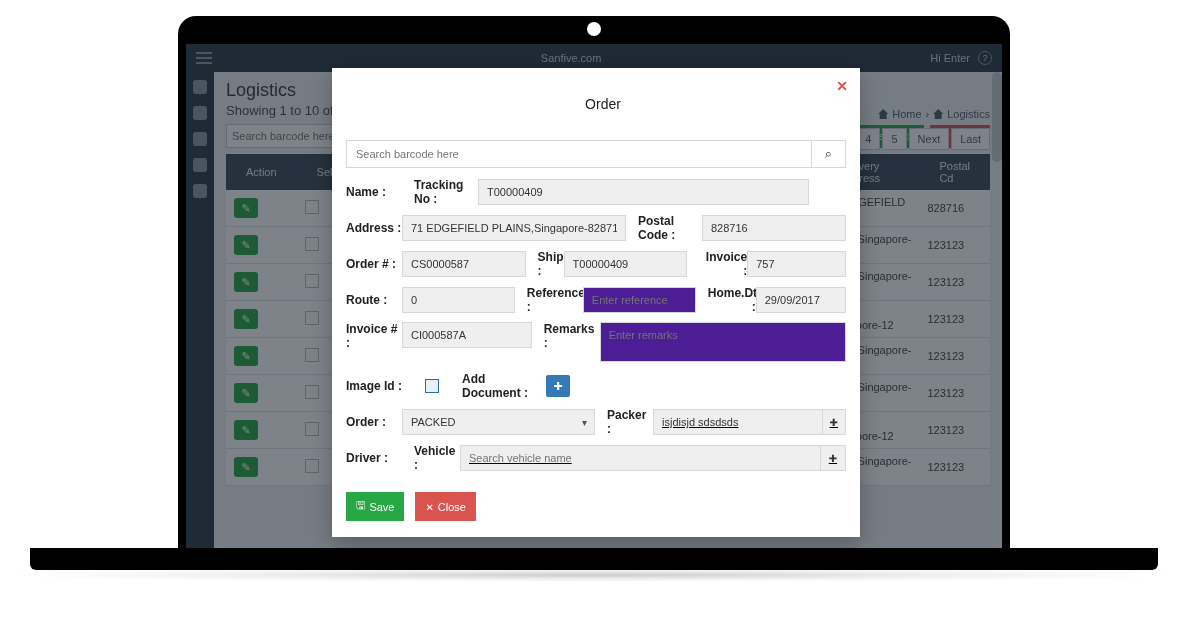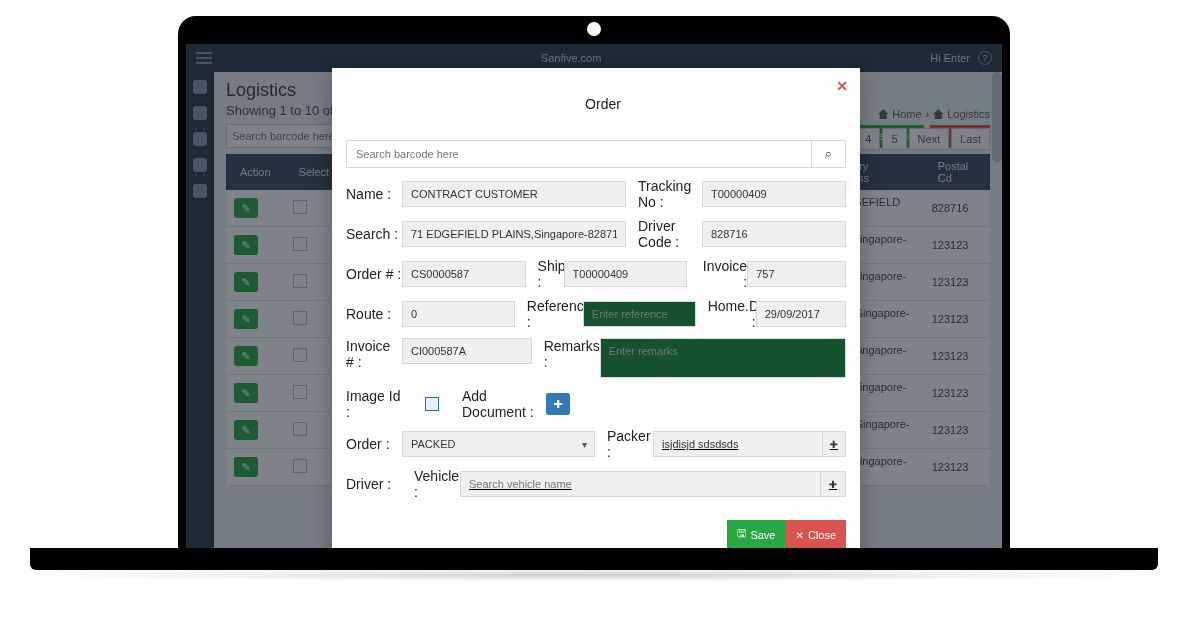--- a/index.html
+++ b/index.html
@@ -27,53 +27,53 @@
   .pager { position: absolute; right: 12px; top: 56px; display: flex; gap: 2px; }
   .pager span { padding: 4px 8px; background: #fff; border: 1px solid #ccc; font-size: 11px; color: #4f5b6b; }
   .toolbar { display: flex; gap: 6px; margin: 6px 0; align-items: center; }
   .toolbar input { flex: 0 0 170px; padding: 5px; border: 1px solid #ccc; font-size: 11px; }
   .btn { padding: 5px 10px; font-size: 11px; color: #fff; border: none; display: inline-flex; align-items: center; gap: 4px; }
   .btn-g { background: #28a745; }
   .btn-r { background: #d9534f; }
   .btn-b { background: #2b6cb0; }
   .spacer { flex: 1; }
   table.bg { width: 100%; border-collapse: collapse; font-size: 11px; color: #444; }
-  table.bg th { background: #3b4a5a; color: #e5e9ee; padding: 6px 14px; text-align: left; font-weight: normal; }
+  table.bg th { background: #3b4a5a; color: #e5e9ee; padding: 6px 20px; text-align: left; font-weight: normal; }
   table.bg td { padding: 6px 8px; border-bottom: 1px solid #e0e3e6; background: #fff; }
   .act { width: 24px; height: 20px; background: #28a745; border-radius: 3px; display: inline-flex; align-items: center; justify-content: center; color: #fff; font-size: 10px; }
   .chk { width: 14px; height: 14px; border: 1px solid #bbb; display: inline-block; }
   .pdf { width: 14px; height: 16px; border: 1px solid #c0392b; display: inline-block; background: #fdecea; }
 
   
   .dim { position: absolute; inset: 0; background: rgba(20,30,40,.55); }
 
   
   .modal { position: absolute; left: 146px; top: 24px; width: 528px; background: #fff; box-shadow: 0 6px 20px #0004; }
   .modal-hdr { position: relative; padding: 28px 0; text-align: center; font-size: 14px; color: #222; margin-left: 14px; }
   .modal-hdr .x { position: absolute; right: 12px; top: 10px; color: #d9534f; font-weight: bold; cursor: pointer; font-size: 14px; }
   .modal-body { padding: 0 14px 16px; }
   .searchbar { display: flex; margin-bottom: 10px; }
   .searchbar input { flex: 1; padding: 7px 9px; border: 1px solid #d5d8dc; font-size: 11px; color: #9aa1a9; }
   .searchbar .sicon { width: 34px; border: 1px solid #d5d8dc; border-left: 0; display: flex; align-items: center; justify-content: center; font-size: 13px; color: #333; cursor: pointer; }
 
   .row { display: flex; align-items: center; margin-bottom: 8px; font-size: 11px; }
-  .lbl { width: 56px; color: #222; font-weight: normal; font-size: 14px; }
+  .lbl { width: 56px; color: #222; font-weight: bold; font-size: 12px; }
   .lbl2 { width: 64px; }
   .lbl3 { width: 58px; }
   .fld { flex: 1; }
   .fld input, .fld textarea, .fld select { width: 100%; padding: 6px 8px; border: 1px solid #d5d8dc; background: #efefef; font-size: 11px; color: #333; }
-  .fld.white input, .fld.white textarea { background: #14532d; color: #9aa1a9; }
+  .fld.white input, .fld.white textarea { background: #4c1d95; color: #9aa1a9; }
   .fld textarea { height: 40px; resize: none; }
   .gap { width: 12px; }
   .addg { display: flex; text-decoration: underline; }
   .addg input { border-right: 0; }
   .addg .plus { width: 28px; border: 1px solid #d5d8dc; background: #efefef; display: flex; align-items: center; justify-content: center; cursor: pointer; }
   .imgico { width: 14px; height: 14px; border: 1px solid #2b6cb0; background: #e8f0fa; display: inline-block; vertical-align: middle; }
   .addbtn { width: 24px; height: 22px; background: #337ab7; color: #fff; display: inline-flex; align-items: center; justify-content: center; font-size: 12px; border-radius: 2px; cursor: pointer; }
-  .modal-foot { display: flex; justify-content: flex-end; gap: 0; padding-top: 12px; }
+  .modal-foot { display: flex; justify-content: flex-start; gap: 11px; padding-top: 12px; }
 
   .ico-save::before { content: "🖫"; font-size: 11px; }
   .ico-close::before { content: "✕"; font-size: 10px; }
   .ico-gen::before { content: "⟳"; font-size: 11px; }
   .ico-clr::before { content: "⟳"; font-size: 11px; }
   .ico-edit::before { content: "✎"; font-size: 11px; }
   .ico-q::before { content: "?"; }
   .ico-plus::before { content: "✚"; color: #333; font-size: 10px; }
   .ico-search::before { content: "⌕"; }
   .ico-plusw::before { content: "✚"; color: #fff; font-size: 11px; }
@@ -244,31 +244,30 @@
       </div>
       <div class="modal-body">
 
         <div class="searchbar">
           <input placeholder="Search barcode here" style="">
           <div class="sicon ico-search"></div>
         </div>
 
         <div class="row">
           <div class="lbl">Name :</div>
-          <div class="fld" style="flex:1.4"><input value="CONTRACT CUSTOMER" style=""></div>
           <div class="gap"></div>
           <div class="lbl lbl2">Tracking No :</div>
           <div class="fld" style="flex:.9"><input value="T00000409" style=""></div>
         </div>
 
         <div class="row">
-          <div class="lbl">Search :</div>
+          <div class="lbl">Address :</div>
           <div class="fld" style="flex:1.4"><input value="71 EDGEFIELD PLAINS,Singapore-828716." style=""></div>
           <div class="gap"></div>
-          <div class="lbl lbl2">Driver Code :</div>
+          <div class="lbl lbl2">Postal Code :</div>
           <div class="fld" style="flex:.9"><input value="828716" style=""></div>
         </div>
 
         <div class="row">
           <div class="lbl">Order # :</div>
           <div class="fld"><input value="CS0000587" style=""></div>
           <div class="gap"></div>
           <div class="lbl lbl3" style="width:26px">Ship.No :</div>
           <div class="fld"><input value="T00000409" style=""></div>
           <div class="gap"></div>

